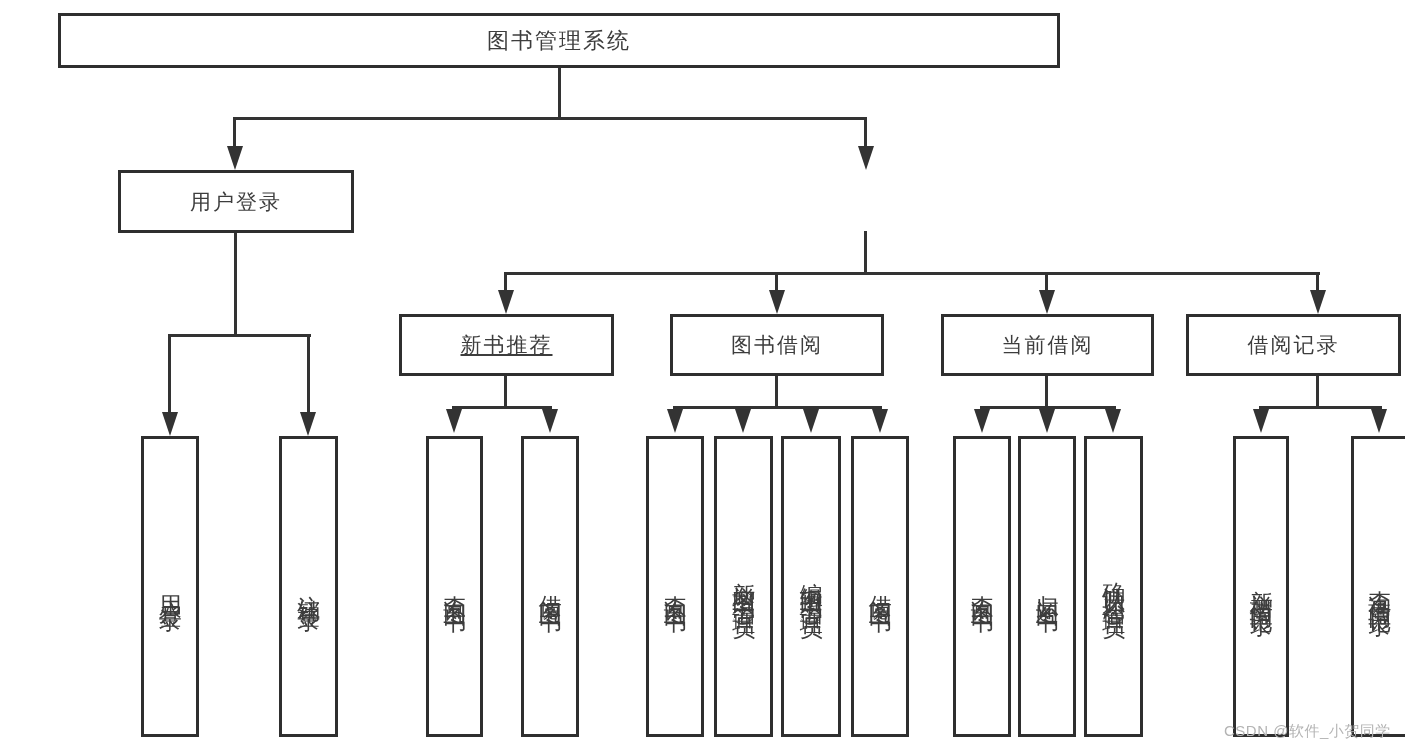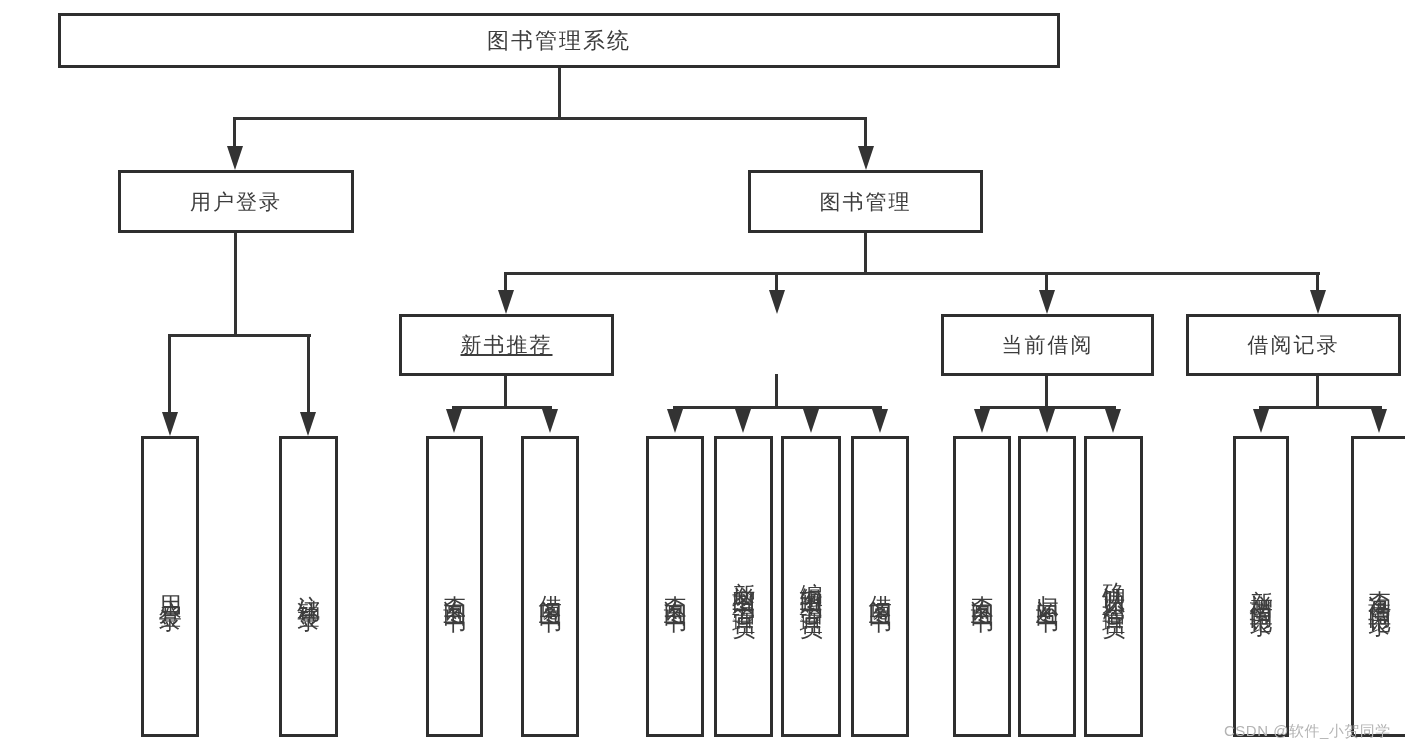--- a/index.html
+++ b/index.html
@@ -124,26 +124,26 @@
   <div class="arrow" style="left:1217px; top:409px;"></div>
   <div class="arrow" style="left:1335px; top:409px;"></div>
 
   <div class="hbox root-box" style="left:22px; top:13px; width:1002px; height:55px;">
     <span>图书管理系统</span>
   </div>
 
   <div class="hbox" style="left:82px; top:170px; width:236px; height:63px;">
     <span>用户登录</span>
   </div>
-  <div class="hbox" style="left:712px; top:170px; width:235px; height:63px;">
-    <span>图书管理</span>
-  </div>
 
   <div class="hbox" style="left:363px; top:314px; width:215px; height:62px;text-decoration:underline;">
     <span>新书推荐</span>
+  </div>
+  <div class="hbox" style="left:634px; top:314px; width:214px; height:62px;">
+    <span>图书借阅</span>
   </div>
   <div class="hbox" style="left:905px; top:314px; width:213px; height:62px;align-items:center;">
     <span>当前借阅</span>
   </div>
   <div class="hbox" style="left:1150px; top:314px; width:215px; height:62px;">
     <span>借阅记录</span>
   </div>
 
   <div class="vbox" style="left:105px; top:436px; width:58px; height:301px;">
     <span>用户登录</span>

